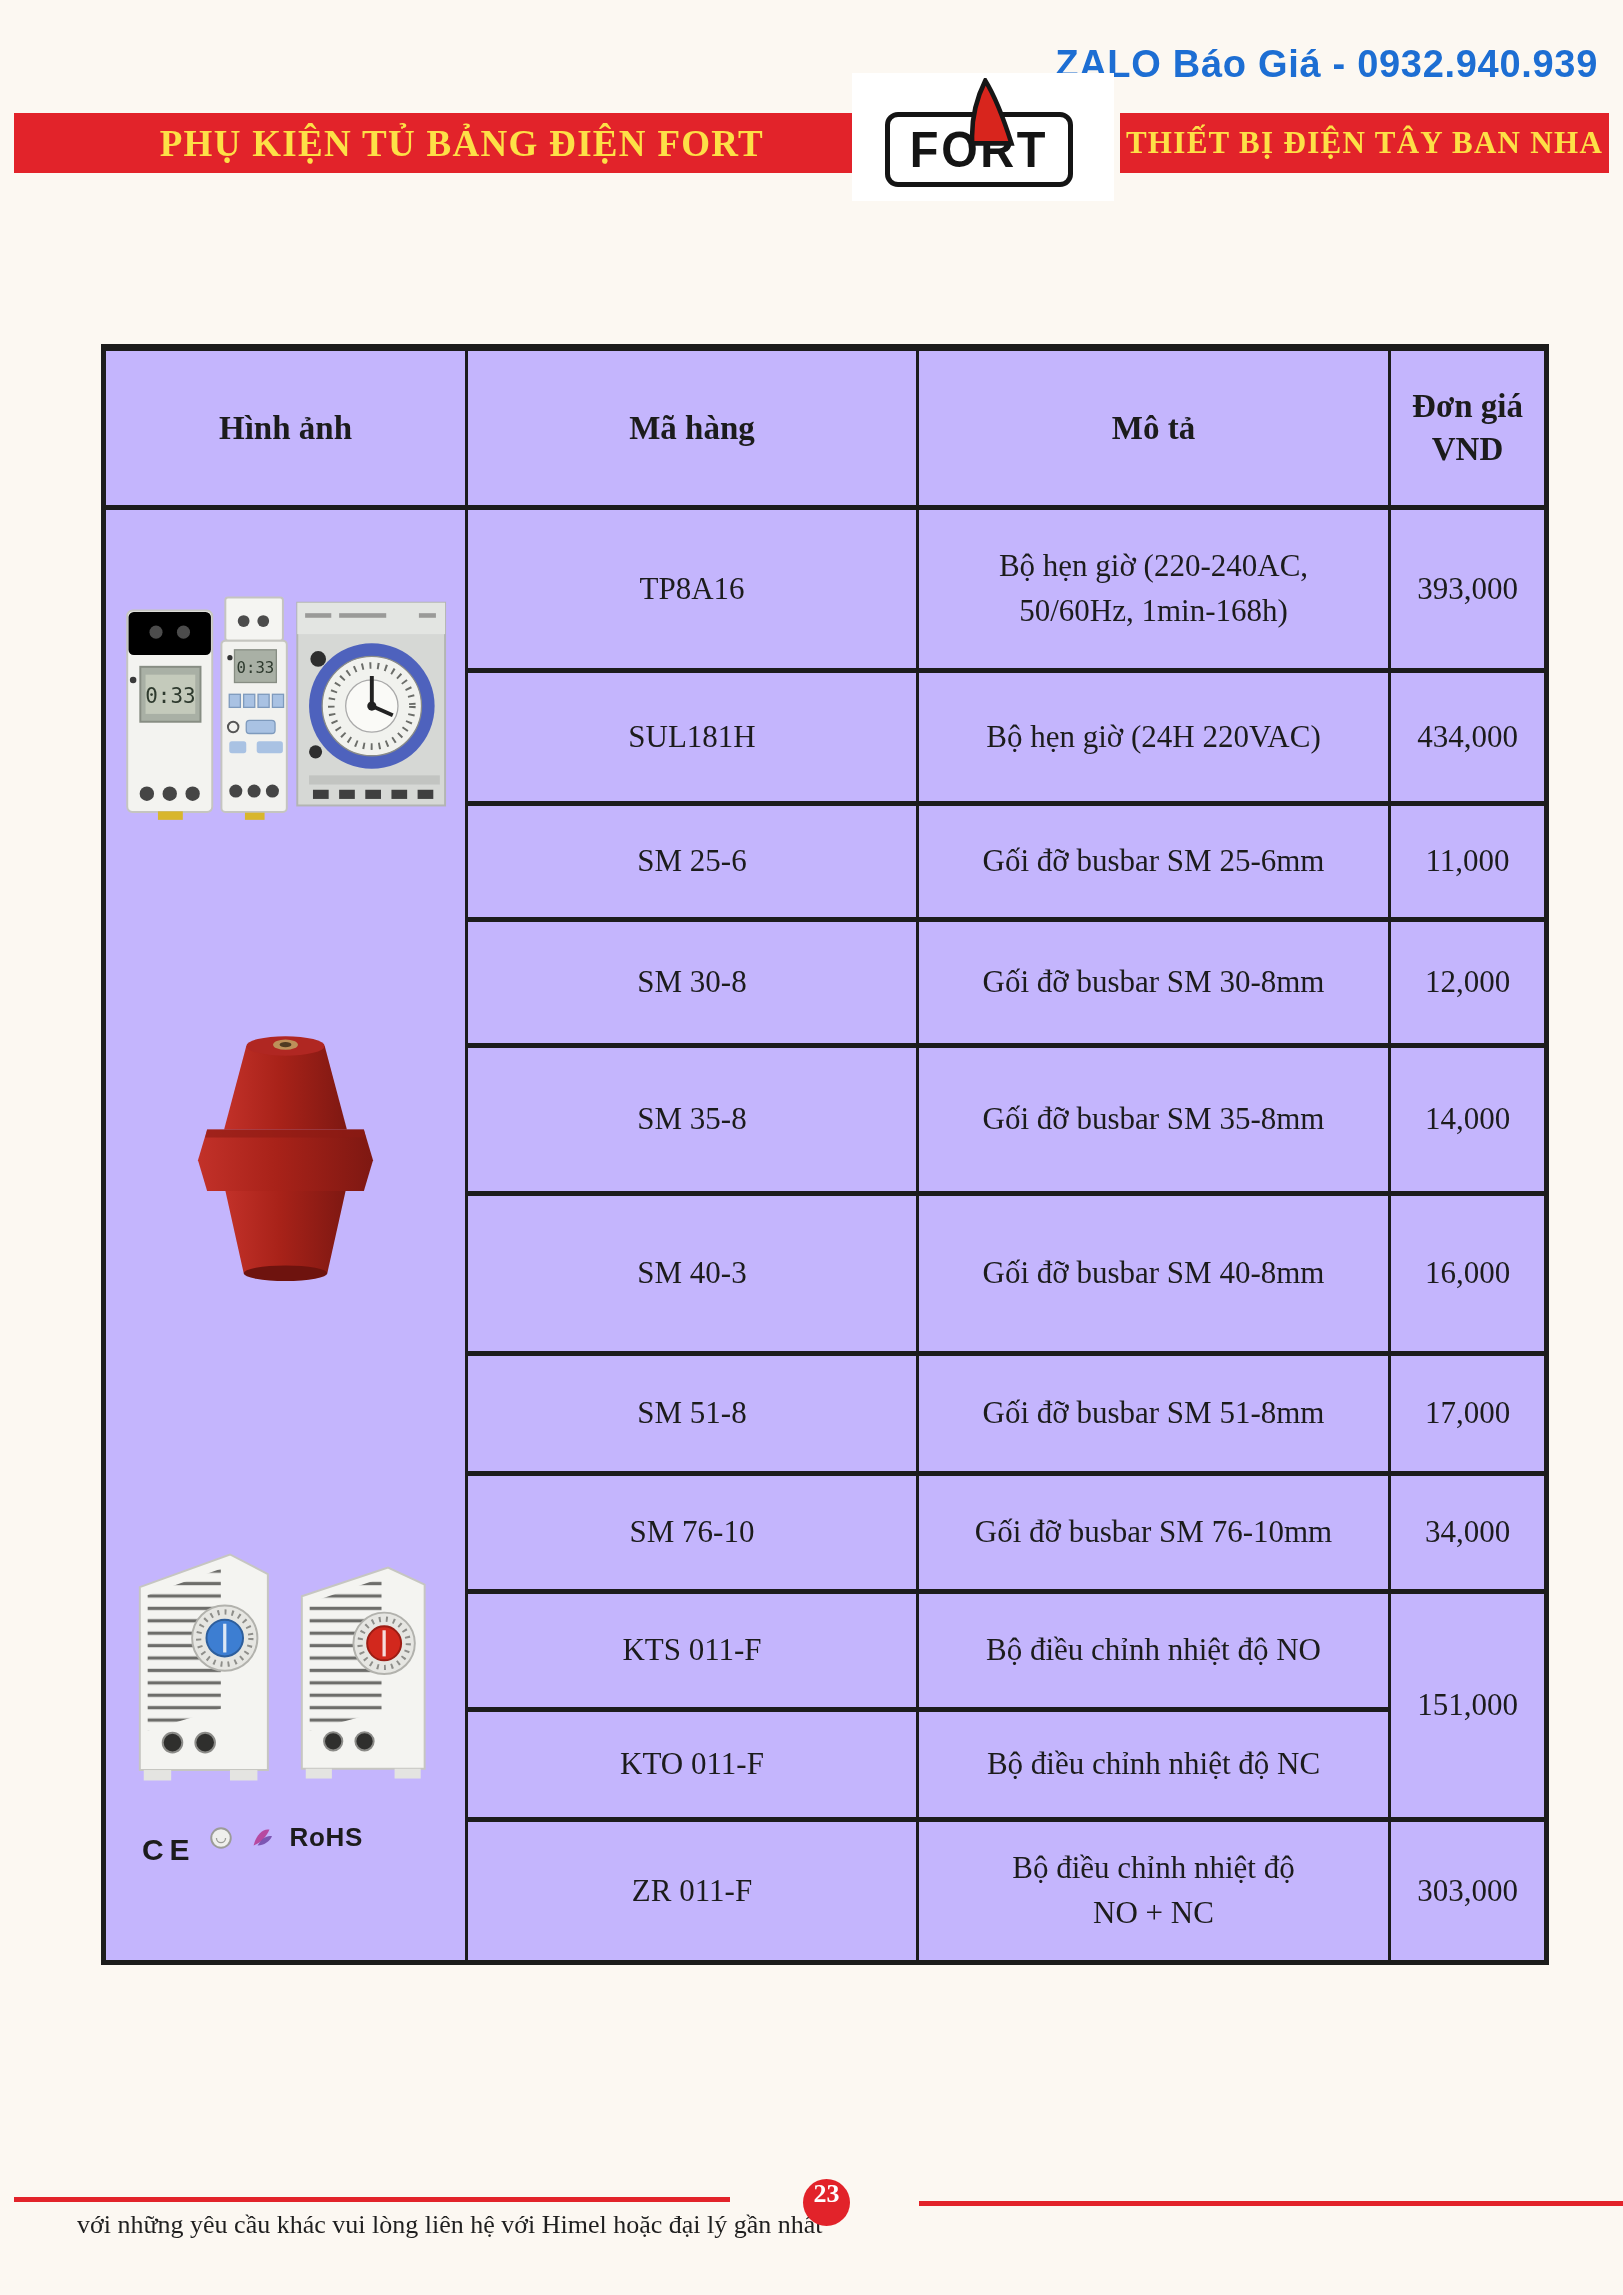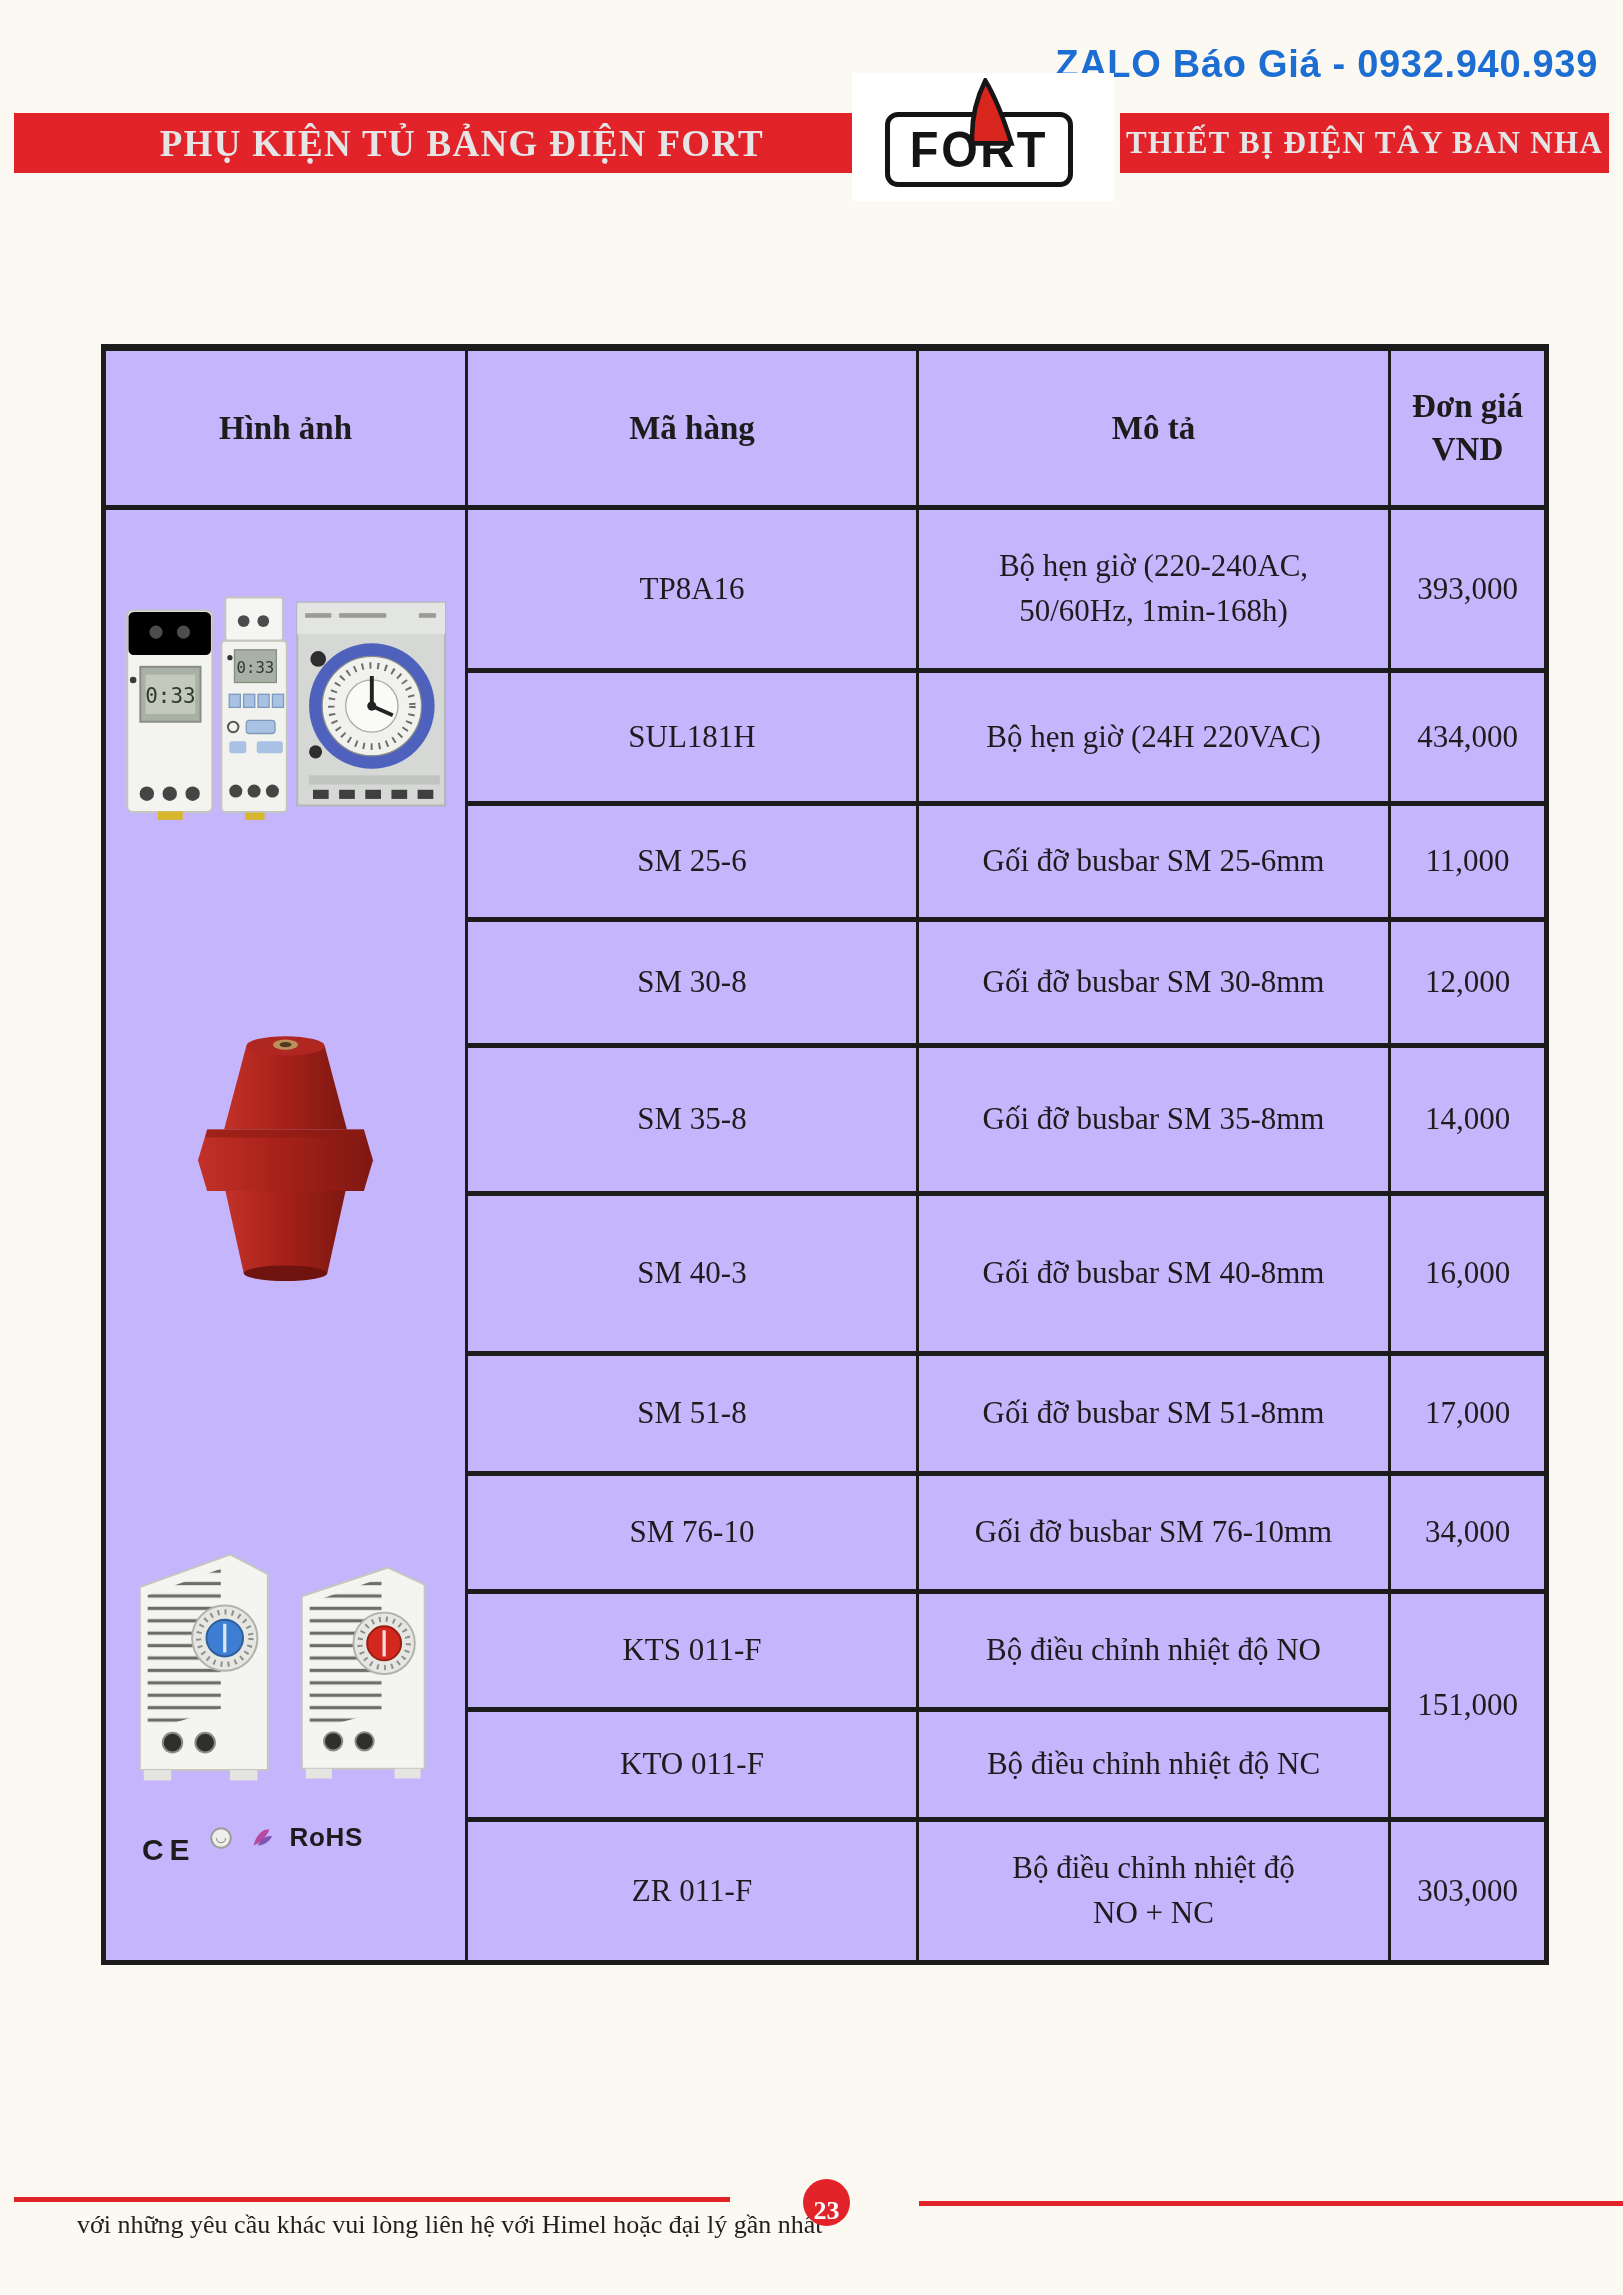--- a/index.html
+++ b/index.html
@@ -11,21 +11,21 @@
   .zalo {
     position:absolute; top:43px; right:25px;
     font-family:"Liberation Sans", sans-serif; font-weight:bold;
     font-size:38px; color:#1d6ed3; letter-spacing:0.7px; white-space:nowrap;
   }
   
   .bar { position:absolute; top:113px; height:60px; background:#e2232a; z-index:1;
          display:flex; align-items:center; justify-content:center; }
   .bar-left  { left:14.4px;  width:895px; }
   .bar-right { left:1120px; width:489px; }
-  .bar span { color:#e5e5e5; font-weight:bold; white-space:nowrap; }
+  .bar span { color:#fde047; font-weight:bold; white-space:nowrap; }
   .bar-left span  { font-size:37px; letter-spacing:1.3px; }
   .bar-right span { font-size:31px; letter-spacing:1.3px; }
   
   .logo-wrap { position:absolute; left:852px; top:73px; width:262px; height:128px;
                background:#ffffff; z-index:2; }
   .logo-box { position:absolute; left:33px; top:39px; width:178px; height:65px;
               background:#ffffff; border:5.9px solid #141414; border-radius:13px;
               display:flex; align-items:center; justify-content:center; z-index:2; }
   .logo-box span { font-family:"Liberation Sans", sans-serif; font-weight:900;
                    font-size:47px; letter-spacing:2.6px; color:#141414; transform:scaleY(1.08); }
@@ -53,21 +53,21 @@
                display:flex; align-items:center; gap:13px;
                font-family:"Liberation Sans", sans-serif; color:#1c1c1c; }
   .ce   { font-size:30px; font-weight:bold; letter-spacing:5.9px;margin-top:24px; }
   .rohs { font-size:26px; font-weight:bold; letter-spacing:0.7px; }
   
   .fline-left  { position:absolute; left:14.4px;   top:2197px; width:716px; height:4.6px; background:#e2232a; }
   .fline-right { position:absolute; left:919px; top:2201px; width:704px; height:4.6px; background:#e2232a; }
   .fnote { position:absolute; left:77px; top:2210px; font-size:26px; color:#1f1f1f; white-space:nowrap; }
   .fcircle { position:absolute; left:803px; top:2179px; width:47px; height:47px;
              border-radius:50%; background:#e2232a; color:#ffffff;
-             display:flex; align-items:flex-end; justify-content:center;
+             display:flex; align-items:flex-start; justify-content:center;
              font-size:26px; font-weight:bold; }
 </style>
 </head>
 <body>
 
 <div class="page">
 
   <div class="zalo">ZALO Báo Giá - 0932.940.939</div>
 
   <div class="bar bar-left">

